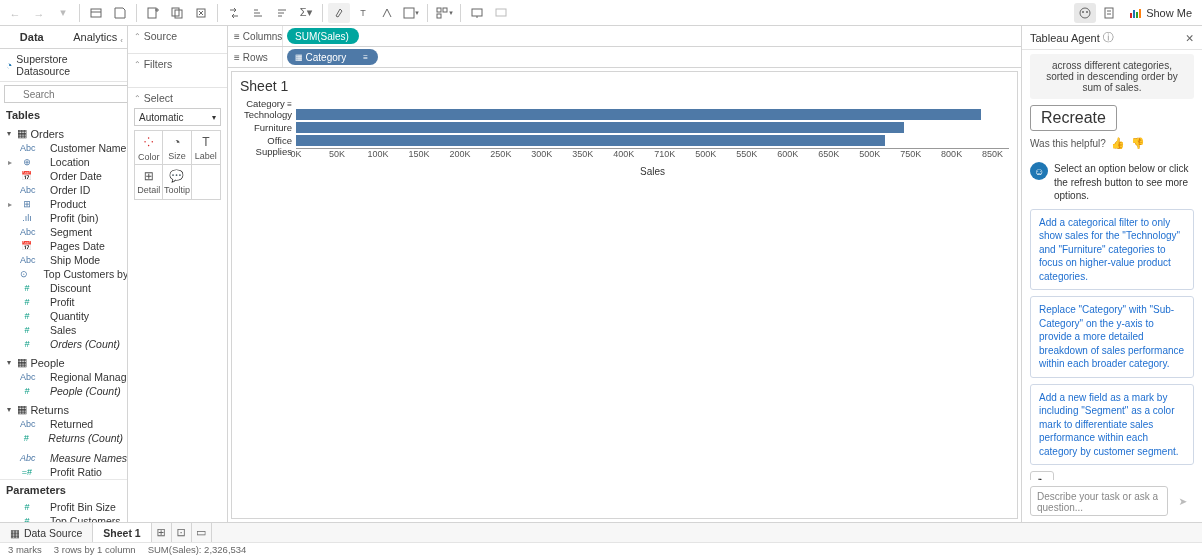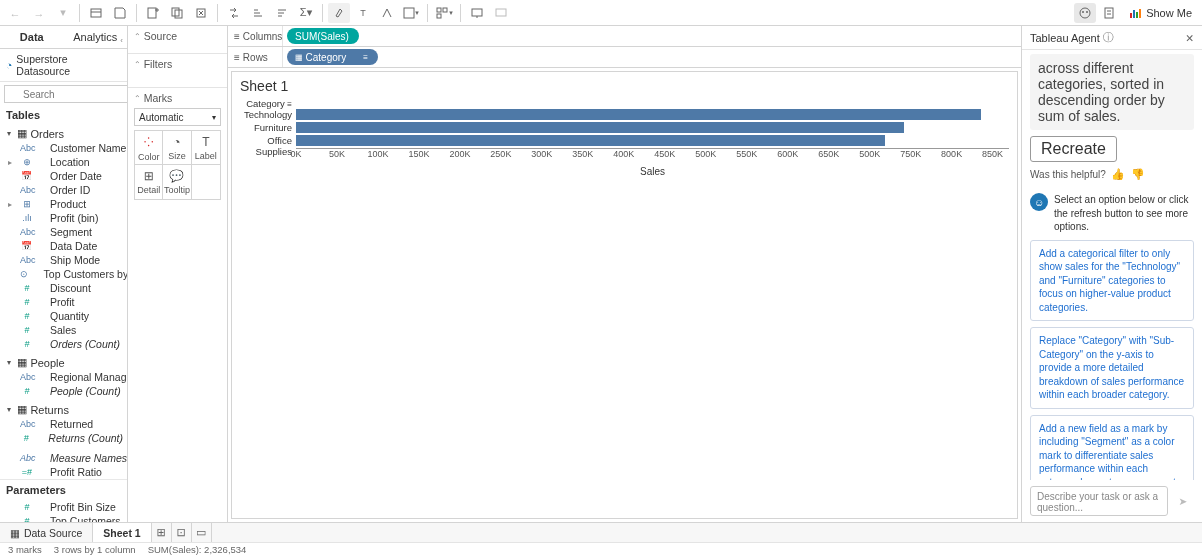--- a/index.html
+++ b/index.html
@@ -74,21 +74,21 @@
 .bar { position:absolute; top:0; height:11px; background:#4e79a7;}
 .axis { position:relative; height:14px; border-top:1px solid #999; margin-left:56px;}
 .tick { position:absolute; top:0; font-size:9px; color:#555; transform:translateX(-50%);}
 .axis-label { text-align:center; font-size:10px; color:#333; margin-top:4px; margin-left:56px;}
 
 
 .agent-panel { width:181px; border-left:1px solid #d4d4d4; display:flex; flex-direction:column; font-size:10.5px; background:#fff;}
 .agent-header { display:flex; align-items:center; justify-content:space-between; padding:4px 8px; border-bottom:1px solid #e4e4e4;}
 .agent-header-title { display:flex; align-items:center; gap:3px; font-size:11px;}
 .agent-body { flex:1; overflow-y:auto; padding:4px 8px;}
-.agent-msg-box { background:#f4f4f4; border-radius:3px; padding:6px 8px; font-size:14px; color:#444; margin-bottom:6px;}
+.agent-msg-box { background:#f4f4f4; border-radius:3px; padding:6px 8px; font-size:10px; color:#444; margin-bottom:6px;text-align:center;}
 .agent-btn-outline { border:1px solid #999; border-radius:3px; padding:3px 10px; font-size:16px; cursor:pointer; background:#fff; display:inline-block;}
 .helpful { font-size:10px; color:#555; display:flex; align-items:center; gap:6px; margin-top:6px;}
 .thumb { cursor:pointer; color:#888; font-size:11px;}
 .agent-select { margin-top:12px; display:flex; gap:6px; align-items:flex-start;}
 .agent-avatar { width:18px; height:18px; border-radius:50%; background:#1f77b4; color:#fff; display:flex; align-items:center; justify-content:center; font-size:10px; flex-shrink:0;}
 .agent-option { border:1px solid #cfd8e6; border-radius:3px; padding:6px 8px; font-size:10px; color:#1f6fd0; margin-top:6px; cursor:pointer; line-height:1.35;}
 .refresh-btn { border:1px solid #ccc; border-radius:3px; width:24px; height:22px; display:flex; align-items:center; justify-content:center; cursor:pointer; margin-top:6px;}
 .agent-input-row { padding:6px 8px; display:flex; gap:4px;}
 .agent-input { flex:1; border:1px solid #ccc; border-radius:3px; padding:4px 6px; font-size:10px; color:#888; height:30px;}
 .send-btn { width:22px; height:22px; display:flex; align-items:center; justify-content:center; color:#bbb; cursor:pointer; align-self:center;}
@@ -283,21 +283,21 @@
             <div class="field" style="position: relative;">
               <span class="ficon dim">.ılı</span>
               <span>Profit (bin)</span>
             </div>
             <div class="field" style="position: relative;">
               <span class="ficon dim">Abc</span>
               <span>Segment</span>
             </div>
             <div class="field" style="position: relative;">
               <span class="ficon dim">📅</span>
-              <span>Data Date</span>
+              <span>Pages Date</span>
             </div>
             <div class="field" style="position: relative;">
               <span class="ficon dim">Abc</span>
               <span>Ship Mode</span>
             </div>
             <div class="field" style="position: relative;">
               <span class="ficon dim">⊙</span>
               <span>Top Customers by P…</span>
             </div>
             <div class="field" style="position: relative;">
@@ -391,21 +391,21 @@
     </div>
     <div class="shelf-section" style="height:34px;">
       <div class="shelf-title">
           <span class="caret">⌃</span>
           <span>Filters</span>
         </div>
     </div>
     <div class="marks-box">
       <div class="shelf-title">
           <span class="caret">⌃</span>
-          <span>Marks</span>
+          <span>Select</span>
         </div>
       <div class="marks-dropdown" style="margin-top:4px;">
           <span>Automatic</span>
           <span style="font-size:8px;">▾</span>
         </div>
       <div class="marks-grid">
         <div class="mark-cell">
             <span class="mi" style="color:#d62728;">⁘</span>
             <span>Color</span>
           </div>
@@ -486,21 +486,21 @@
       <div class="axis" id="axis-ticks">
           <div class="tick" style="left: 0%;">0K</div>
           <div class="tick" style="left: 5.74713%;">50K</div>
           <div class="tick" style="left: 11.4943%;">100K</div>
           <div class="tick" style="left: 17.2414%;">150K</div>
           <div class="tick" style="left: 22.9885%;">200K</div>
           <div class="tick" style="left: 28.7356%;">250K</div>
           <div class="tick" style="left: 34.4828%;">300K</div>
           <div class="tick" style="left: 40.2299%;">350K</div>
           <div class="tick" style="left: 45.977%;">400K</div>
-          <div class="tick" style="left: 51.7241%;">450K</div>
+          <div class="tick" style="left: 51.7241%;">710K</div>
           <div class="tick" style="left: 57.4713%;">500K</div>
           <div class="tick" style="left: 63.2184%;">550K</div>
           <div class="tick" style="left: 68.9655%;">600K</div>
           <div class="tick" style="left: 74.7126%;">650K</div>
           <div class="tick" style="left: 80.4598%;">500K</div>
           <div class="tick" style="left: 86.2069%;">750K</div>
           <div class="tick" style="left: 91.954%;">800K</div>
           <div class="tick" style="left: 97.7011%;">850K</div>
         </div>
       <div class="axis-label">Sales</div>

